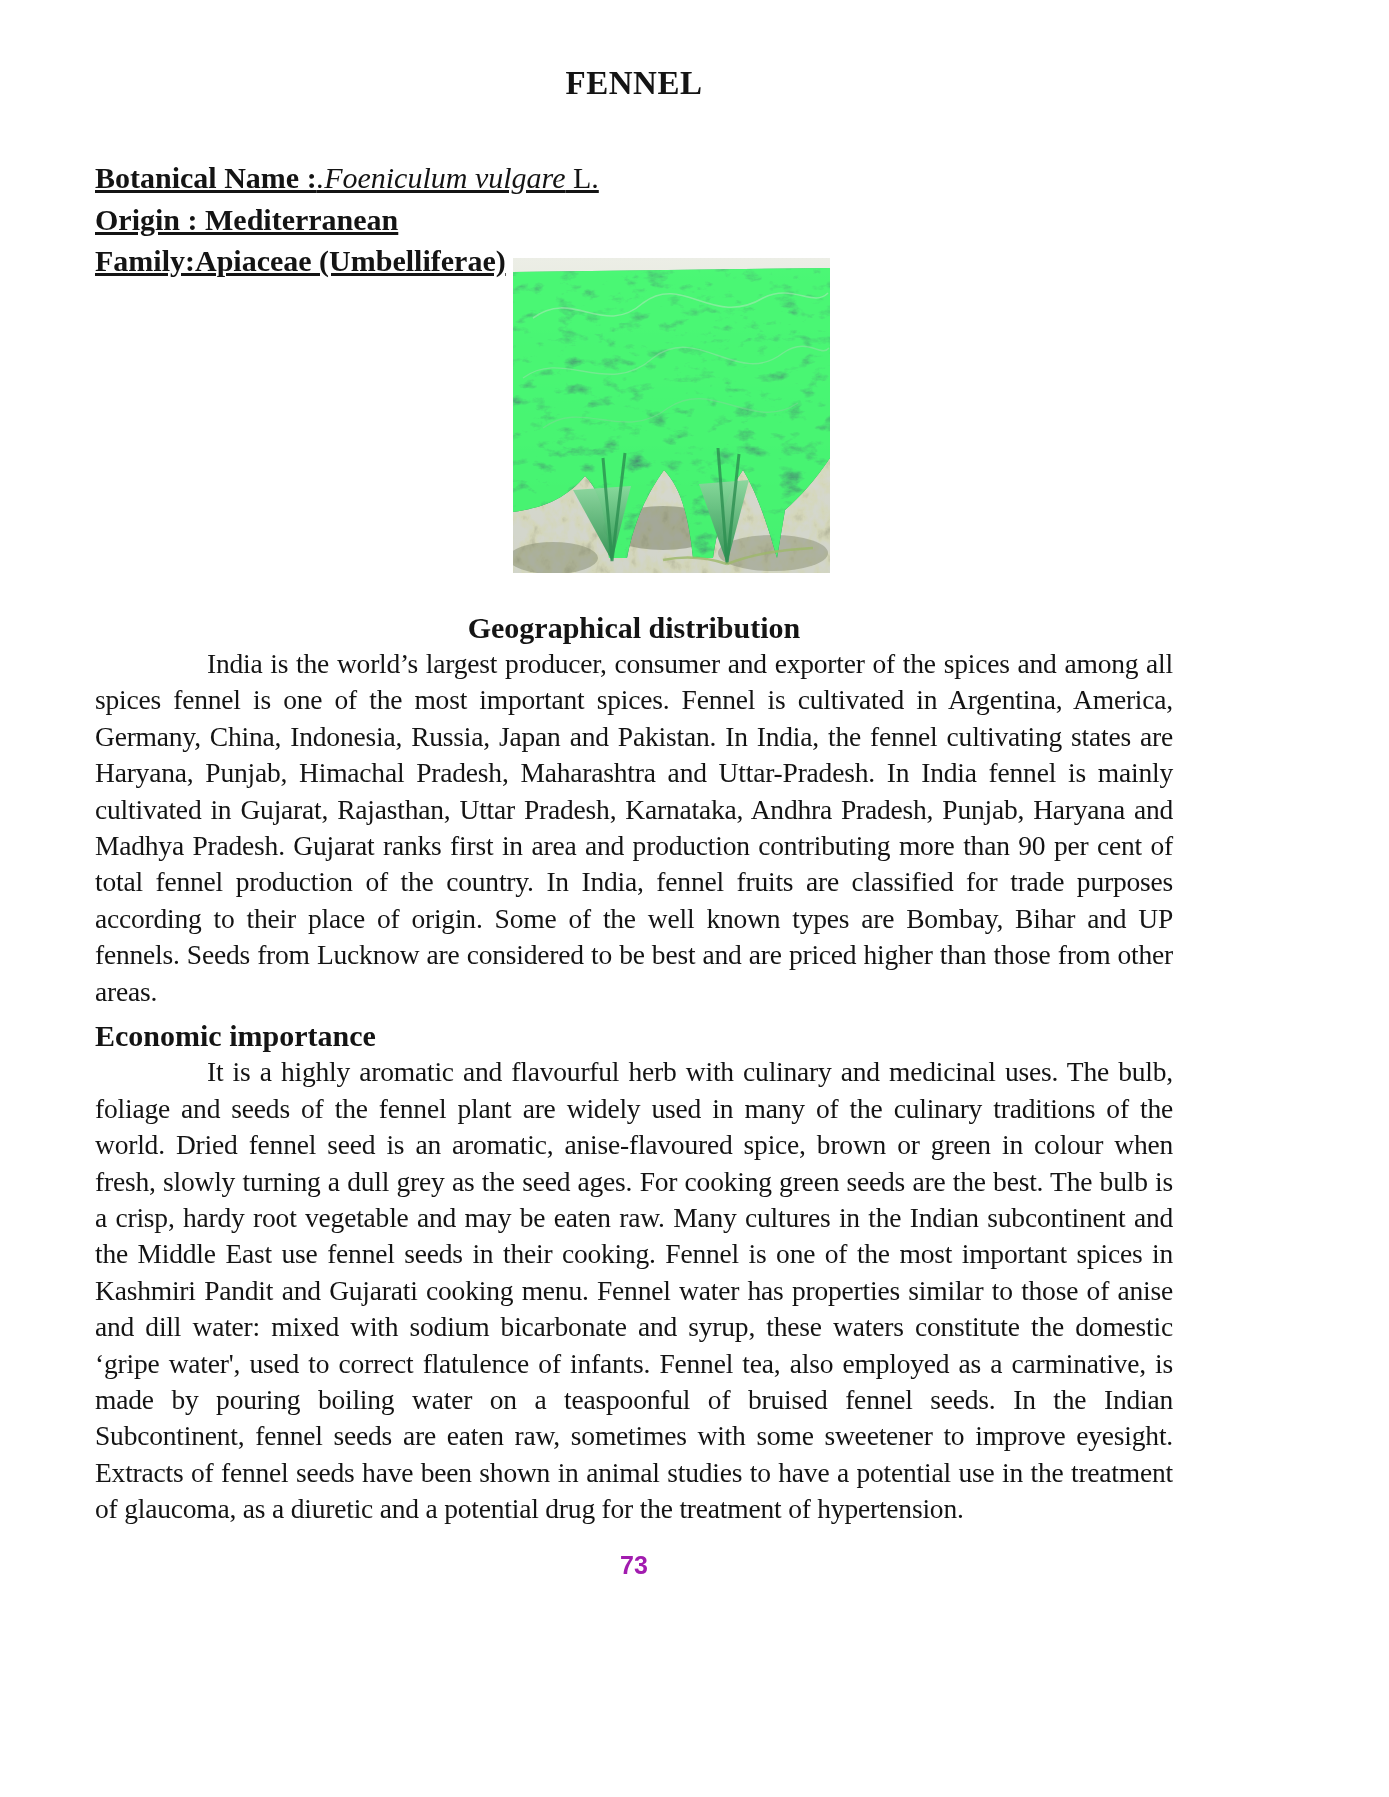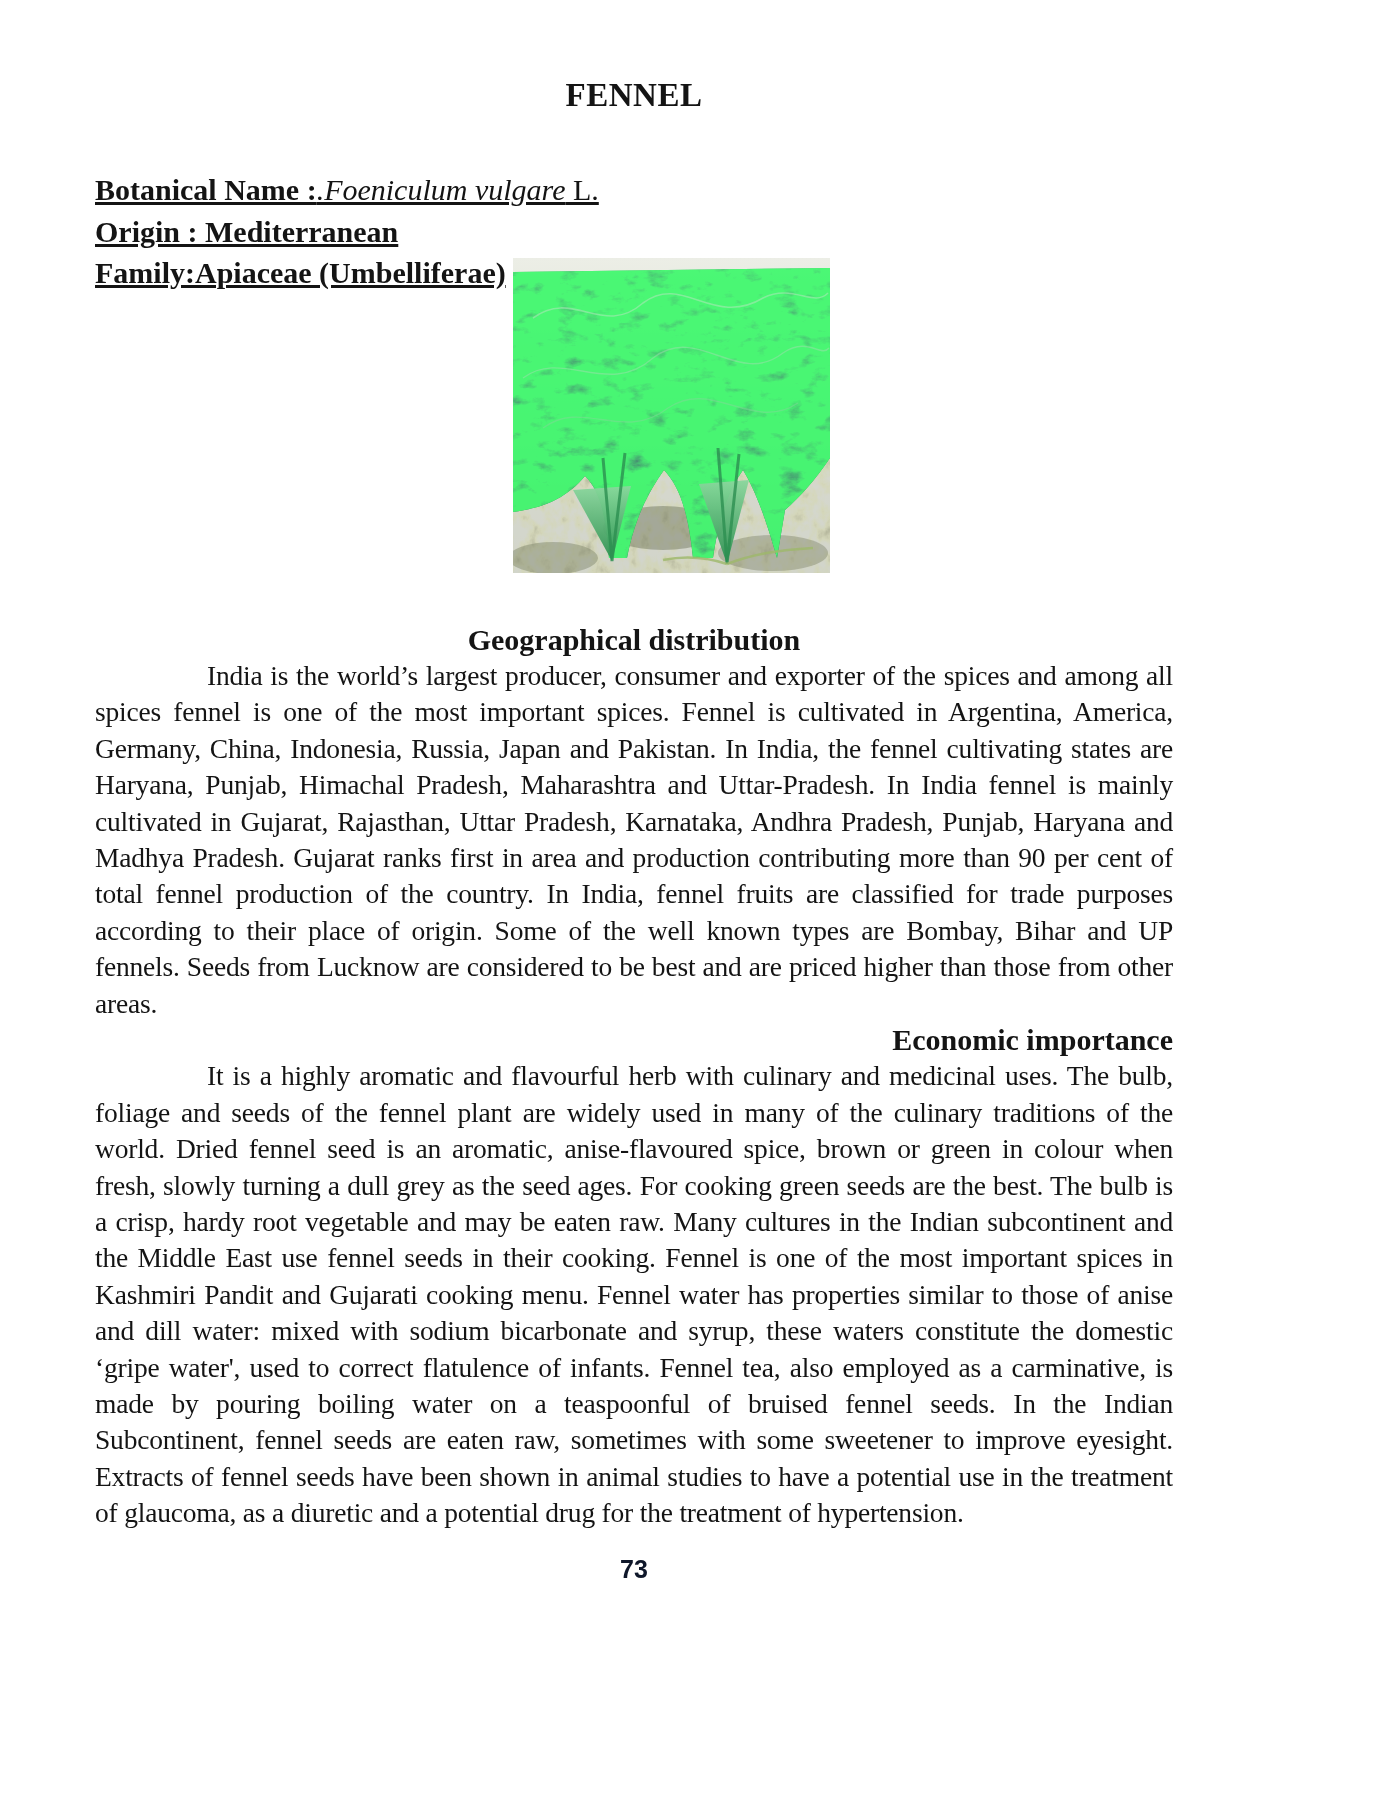--- a/index.html
+++ b/index.html
@@ -9,21 +9,21 @@
     background:#ffffff;
     overflow:hidden;
     font-family:"Liberation Serif", serif;
     color:#141414;
   }
   .content {
     margin-left:95px;
     width:1078px;
   }
   .title {
-    margin:16px;
+    margin:4px;
     padding-top:61px;
     text-align:center;
     font-size:33px;
     font-weight:bold;
     line-height:36px;
     letter-spacing:0.5px;
   }
   .meta { margin-top:56px; font-size:30px; line-height:41.5px;text-decoration:underline; }
   .meta p { margin:0; }
   .meta .b { font-weight:bold; }
@@ -35,37 +35,37 @@
     width:317px; height:315px;
     overflow:hidden;
   }
   h2.sect {
     margin:0;
     font-size:30px;
     font-weight:bold;
     line-height:36.4px;
   }
   h2.h-geo { margin-top:328px;text-align:center; }
-  h2.h-eco { margin-top:0;text-align:right; }
+  h2.h-eco { margin-top:8px; }
   p.body-para {
     margin:0;
     font-size:27.5px;
     line-height:36.4px;
     letter-spacing:-0.2px;
     text-align:justify;
     text-indent:112px;
   }
   .footer {
     margin-top:23px;
     width:1078px;
     text-align:center;
     font-family:"Liberation Sans", sans-serif;
     font-weight:bold;
     font-size:25px;
-    color:#0f172a;
+    color:#a21caf;
   }
 </style>
 </head>
 <body>
 
 <div class="page">
 
   <div class="photo">
     <svg width="317" height="315" viewBox="0 0 317 315">
       <defs>

